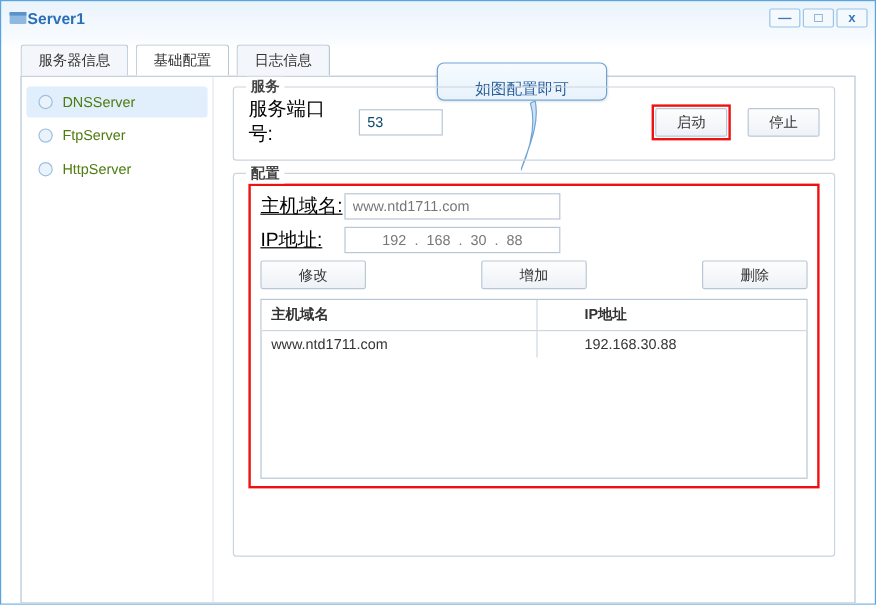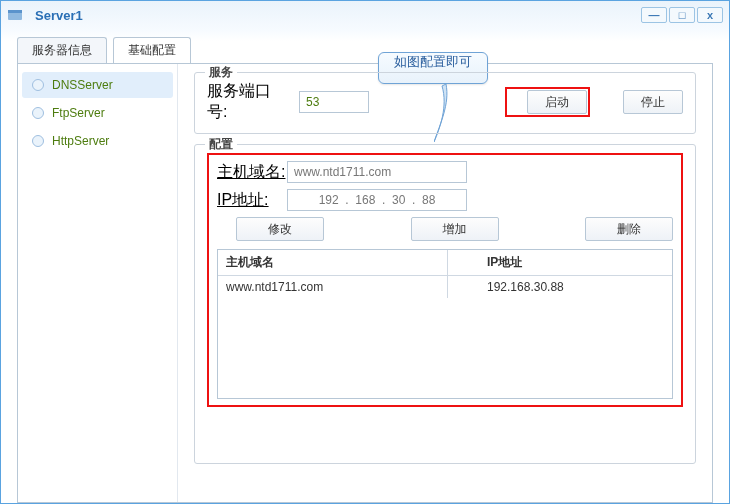--- a/index.html
+++ b/index.html
@@ -8,21 +8,21 @@
     width: 730px; height: 504px;
     border: 1px solid #5aa3e0;
     background: linear-gradient(#eaf3fb, #f7fbff 30px, #ffffff 40px);
     position: relative;
   }
   .titlebar {
     height: 28px; display: flex; align-items: center;
     padding: 0 6px; color: #2a6fb5; font-size: 13px; font-weight: bold;
     justify-content: space-between;
   }
-  .title-left { display:flex; align-items:center; gap:12px; }
+  .title-left { display:flex; align-items:center; gap:0; }
   .title-icon { width:16px; height:16px; }
   .win-ctrls { display:flex; gap:2px; }
   .win-btn {
     width:26px; height:16px; border:1px solid #9cc4e4;
     background:#f4f9fd; color:#3b78b5; font-size:11px;
     display:flex; align-items:center; justify-content:center;
     border-radius:2px; cursor:pointer;
   }
   .tabs {
     display:flex; gap:6px; padding: 8px 16px 0 16px;
@@ -57,27 +57,27 @@
     padding:8px 12px 10px 12px; margin-bottom:10px; position:relative;
   }
   .legend {
     position:absolute; top:-9px; left:10px;
     background:#fff; padding:0 4px;
     font-size:12px; color:#444; font-weight:bold;
   }
   .label { width:80px; text-align:left; }
   input.txt {
     border:1px solid #b7c7d6; height:22px; padding:0 6px;
-    font-size:12px; color:#4d7c0f;
+    font-size:12px; color:#0c4a6e;
   }
   .txt.ro { color:#777; background:#fff; }
   .btn {
     border:1px solid #b7c7d6; height:24px;
     background:linear-gradient(#fdfdfd,#eef2f7);
-    font-size:12px; color:#333; cursor:pointer; border-radius:2px;margin-left:19px;
+    font-size:12px; color:#333; cursor:pointer; border-radius:2px;
   }
   .btn.w60{width:60px;} .btn.w88{width:88px;}
   .start-wrap{ border:2px solid #e11; padding:1px; display:inline-block; }
   .service-row{ display:flex; align-items:center; justify-content:space-between; }
   .svc-left{ display:flex; align-items:center; gap:12px; }
   .svc-right{ display:flex; align-items:center; gap:14px; }
 
   .cfg-red{ border:2px solid #e11; padding:6px 8px 6px 8px; }
   .cfg-row{ display:flex; align-items:center; margin-bottom:6px; }
   .cfg-row .label{ width:70px;text-decoration:underline; }
@@ -87,26 +87,26 @@
     font-size:12px; color:#333; overflow:auto;
   }
   .thead,.trow{ display:flex;gap:31px; }
   .thead{ border-bottom:1px solid #cfd8e2; background:#fff; }
   .cell{ padding:4px 8px; }
   .c1{ width:230px; border-right:1px solid #cfd8e2;}
   .c2{ flex:1; }
   .thead .cell{ font-weight:bold; }
 
   .callout {
-    position:absolute; left:200px; top:-12px;
-    width:110px; height:32px;
+    position:absolute; left:186px; top:-12px;
+    width:142px; height:32px;
     border:1px solid #6fa3d6; border-radius:6px;
     background:linear-gradient(#f6fbff,#e8f2fb);
     color:#2b5f9e; font-size:13px;
-    display:flex; align-items:flex-start; justify-content:center;
+    display:flex; align-items:flex-end; justify-content:center;
     box-shadow:0 1px 2px rgba(0,0,0,.1);
   }
   .callout-tail{
     position:absolute; left:256px; top:20px;
     width:0;height:0;
   }
   .callout-tail svg{ display:block;}
 </style>
 </head>
 <body>
@@ -123,20 +123,21 @@
     <div class="win-ctrls">
       <div class="win-btn">—</div>
       <div class="win-btn">□</div>
       <div class="win-btn">x</div>
     </div>
   </div>
 
   <div class="tabs">
     <div class="tab">服务器信息</div>
     <div class="tab active">基础配置</div>
+    <div class="tab">日志信息</div>
   </div>
 
   <div class="tabpanel">
     <div class="sidebar">
       <div class="sb-item selected">
         <span class="dot"></span>
         <span>DNSServer</span>
       </div>
       <div class="sb-item">
         <span class="dot"></span>

